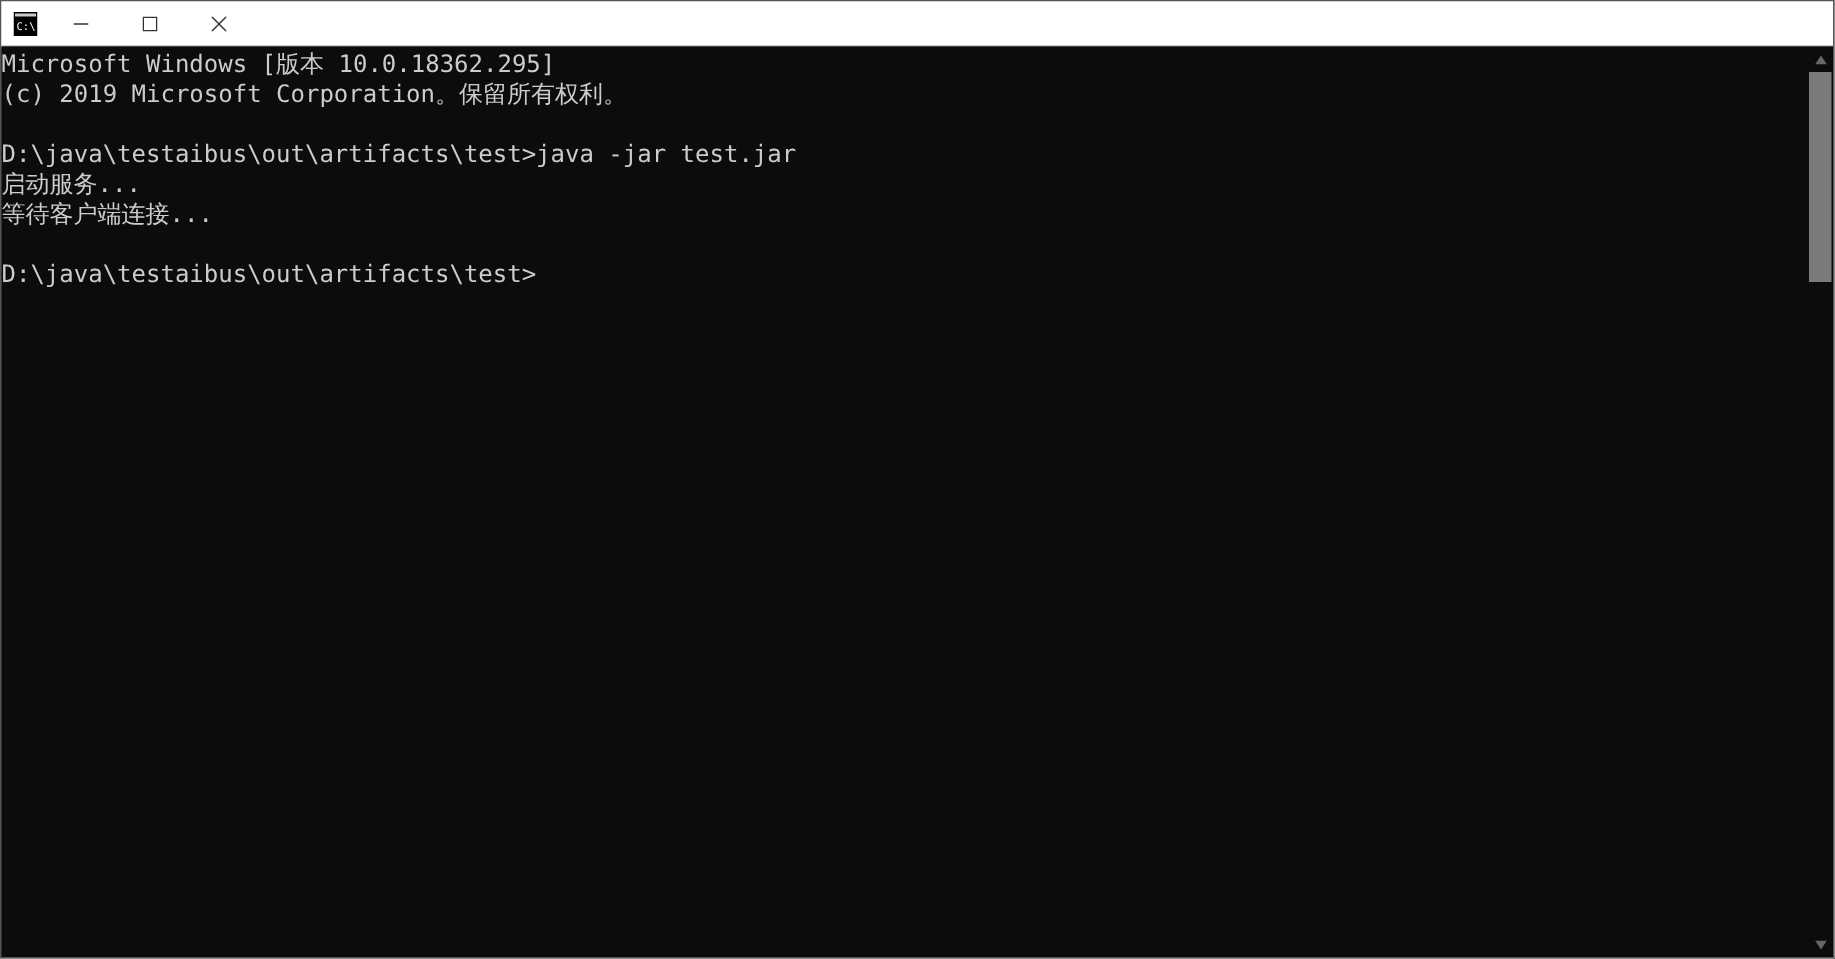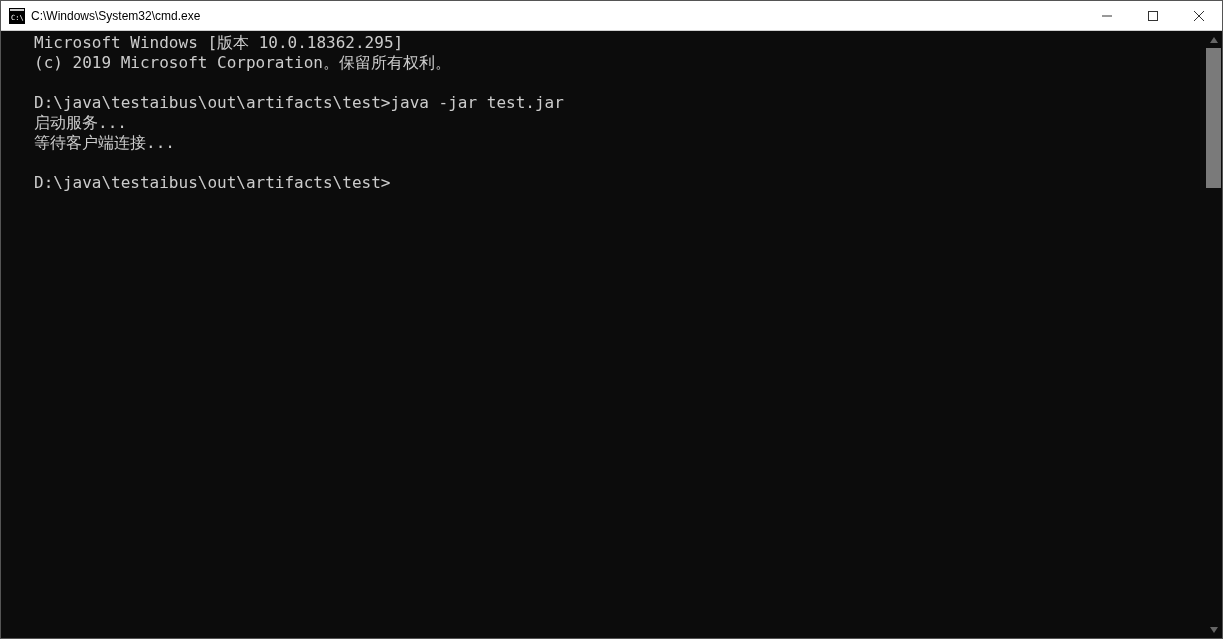--- a/index.html
+++ b/index.html
@@ -83,21 +83,20 @@
       font-family: "NSimSun", "SimSun", "Consolas", monospace;
       font-size: 16px;
       line-height: 20px;
       white-space: pre;
       padding: 2px 0 0 0;
       overflow: hidden;
     }
     .terminal .line {
       display: block;
       min-height: 20px;
-      margin-left: 33px;
     }
     .scrollbar {
       width: 17px;
       background: #0c0c0c;
       position: relative;
       flex-shrink: 0;
     }
     .scrollbar-track {
       position: absolute;
       top: 17px;
@@ -135,21 +134,20 @@
 <div class="window">
 
   <div class="titlebar">
     <div class="titlebar-icon">
       <svg viewBox="0 0 16 16">
         <rect x="0" y="0" width="16" height="16" fill="#000"></rect>
         <rect x="1" y="1" width="14" height="2" fill="#ccc"></rect>
         <text x="2" y="12" font-size="7" fill="#fff" font-family="monospace">C:\</text>
       </svg>
     </div>
-    <div class="titlebar-title">C:\Windows\System32\cmd.exe</div>
     <div class="titlebar-controls">
       <div class="titlebar-btn">
         <svg viewBox="0 0 10 10">
             <line x1="0" y1="5" x2="10" y2="5"></line>
           </svg>
       </div>
       <div class="titlebar-btn">
         <svg viewBox="0 0 10 10">
             <rect x="0.5" y="0.5" width="9" height="9"></rect>
           </svg>

